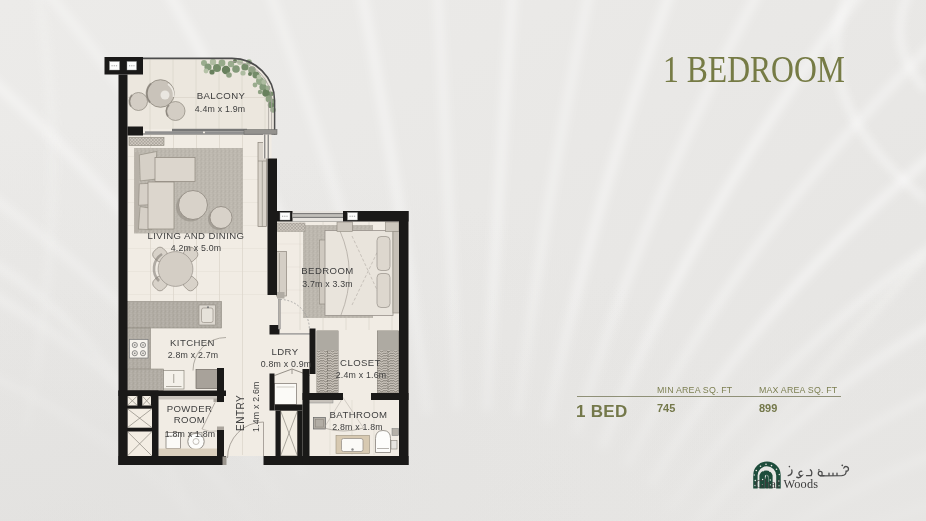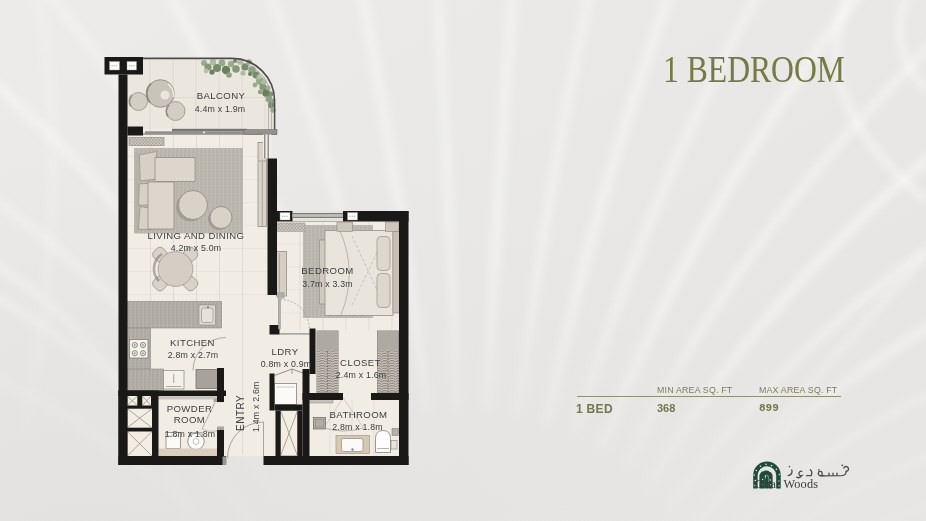--- a/index.html
+++ b/index.html
@@ -340,23 +340,23 @@
       <text x="358.5" y="418" font-size="9.6" letter-spacing="0.4" font-weight="400" fill="#3e3e3e" text-anchor="middle">BATHROOM</text>
       <text x="357.5" y="430" font-size="8.8" letter-spacing="0.2" font-weight="400" fill="#3e3e3e" text-anchor="middle">2.8m x 1.8m</text>
       <text font-size="10" letter-spacing="0.5" fill="#3e3e3e" transform="translate(243.5,431) rotate(-90)">ENTRY</text>
       <text font-size="8.8" letter-spacing="0.2" fill="#3e3e3e" transform="translate(258.5,432) rotate(-90)">1.4m x 2.6m</text>
     </g>
   </svg>
 <div style="position:absolute;left:663px;top:48px;font-family:'Liberation Serif',serif;font-size:37px;color:#767b45;letter-spacing:0px;white-space:nowrap;transform:scaleX(0.855);transform-origin:0 0">1 BEDROOM</div>
 <div style="position:absolute;left:657px;top:384px;font-family:'Liberation Sans',sans-serif;font-size:9.5px;color:#7c7f51;letter-spacing:0.2px;transform:scaleX(0.93);transform-origin:0 0">MIN AREA SQ. FT</div>
 <div style="position:absolute;left:759px;top:384px;font-family:'Liberation Sans',sans-serif;font-size:9.5px;color:#7c7f51;letter-spacing:0.2px;transform:scaleX(0.93);transform-origin:0 0">MAX AREA SQ. FT</div>
 <div style="position:absolute;left:576.5px;top:396px;width:264px;height:1px;background:#8f9077"></div>
-<div style="position:absolute;left:576px;top:402px;font-family:'Liberation Sans',sans-serif;font-size:12px;font-weight:bold;color:#74784a;letter-spacing:0.3px">1 BED</div>
-<div style="position:absolute;left:657px;top:402px;font-family:'Liberation Sans',sans-serif;font-size:11px;font-weight:bold;color:#74784a">368</div>
-<div style="position:absolute;left:759px;top:402px;font-family:Liberation Mono, monospace;font-size:11px;font-weight:bold;color:#74784a">899</div>
+<div style="position:absolute;left:576px;top:402px;font-family:'Liberation Sans',sans-serif;font-size:17px;font-weight:bold;color:#74784a;letter-spacing:0.3px">1 BED</div>
+<div style="position:absolute;left:657px;top:402px;font-family:'Liberation Sans',sans-serif;font-size:11px;font-weight:bold;color:#74784a">745</div>
+<div style="position:absolute;left:759px;top:402px;font-family:Liberation Sans, sans-serif;font-size:11px;font-weight:bold;color:#74784a">899</div>
 <svg width="130" height="45" viewBox="745 450 130 45" style="position:absolute;left:745px;top:450px">
 <g fill="#1d4c3b">
 <path d="M753.2,488.4 V475.3 A13.75,13.75 0 0 1 780.7,475.3 V488.4 H776.2 V475.6 A9.3,9.3 0 0 0 757.6,475.6 V488.4 Z"></path>
 <path d="M759.4,488.4 V475.3 A6.9,6.9 0 0 1 772.6,475.3 V488.4 H768.4 V475.9 A1.9,1.9 0 0 0 764.9,475.9 V488.4 Z"></path>
 <path d="M765.3,488.4 V478.2 L766.6,474.5 Q766.9,471.5 766.9,470.5 Q767,471.5 767.3,474.5 L768.1,478.2 V488.4 Z"></path>
 </g>
 <g fill="#edebe7">
 <circle cx="756.3" cy="470.5" r="0.8"></circle>
       <circle cx="760.5" cy="466.3" r="0.8"></circle>
       <circle cx="766" cy="464.3" r="0.8"></circle>

